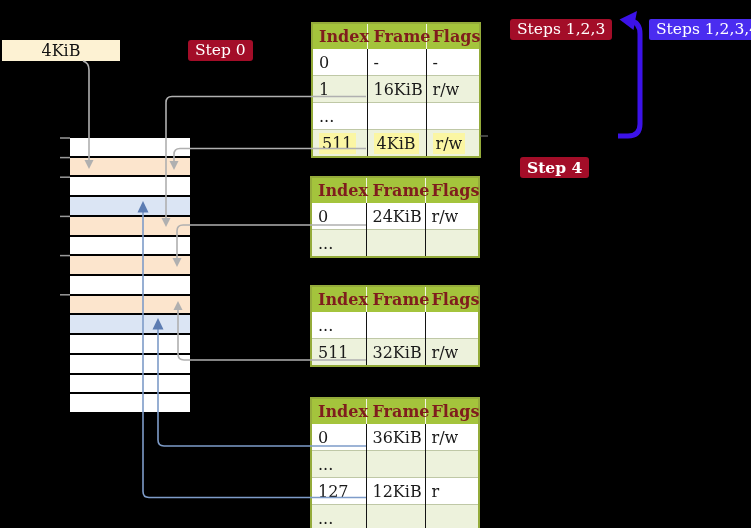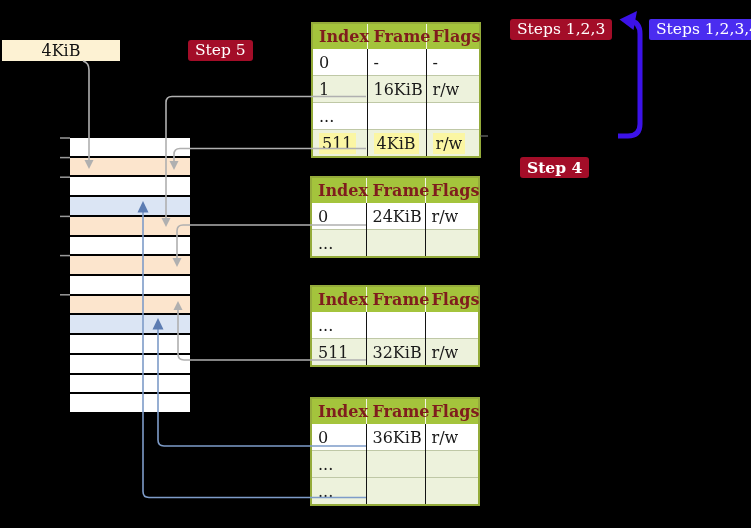--- a/index.html
+++ b/index.html
@@ -73,21 +73,21 @@
   .arrow-thick{stroke:var(--arrow-blue);stroke-width:5;fill:none;}
   .head-thick{fill:var(--arrow-blue);stroke:none;}
   .tick{stroke:#9a9a9a;stroke-width:1.5;}
   .stub{stroke:#5a5a5a;stroke-width:1.5;}
 </style>
 </head>
 <body style="background: rgb(0, 0, 0);">
 
 <div class="frame-size-box">4KiB</div>
 
-<div id="badge-step0" class="badge badge-red">Step 5</div>
+<div id="badge-step0" class="badge badge-red">Step 0</div>
 <div id="badge-steps123" class="badge badge-red">Steps 1,2,3</div>
 <div id="badge-steps1234" class="badge badge-blue">Steps 1,2,3,4</div>
 <div id="badge-step4" class="badge badge-red">Step 4</div>
 
 <div class="memcol">
     <div class="mrow unused"></div>
     <div class="mrow page-table"></div>
     <div class="mrow unused"></div>
     <div class="mrow mapped-page"></div>
     <div class="mrow page-table"></div>
@@ -206,20 +206,25 @@
   <tbody>
       <tr>
         <td>0</td>
         <td>36KiB</td>
         <td>r/w</td>
       </tr>
       <tr class="shaded">
         <td>...</td>
         <td></td>
         <td></td>
+      </tr>
+      <tr>
+        <td>127</td>
+        <td>12KiB</td>
+        <td>r</td>
       </tr>
       <tr class="shaded">
         <td>...</td>
         <td></td>
         <td></td>
       </tr>
     </tbody>
 </table>
 
 <svg class="overlay" width="751" height="528" viewBox="0 0 751 528">

